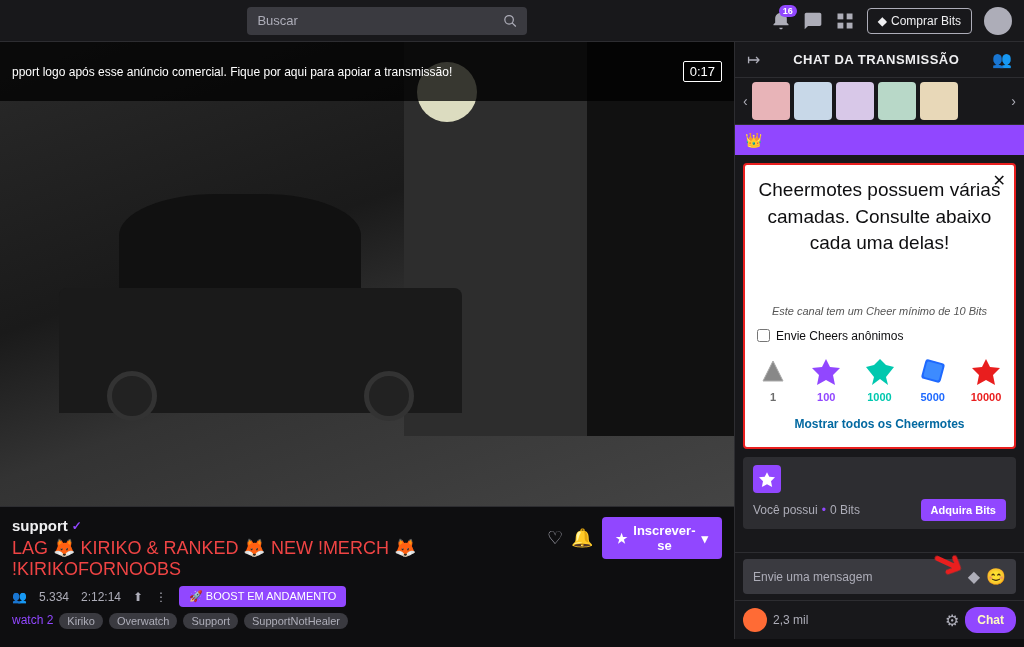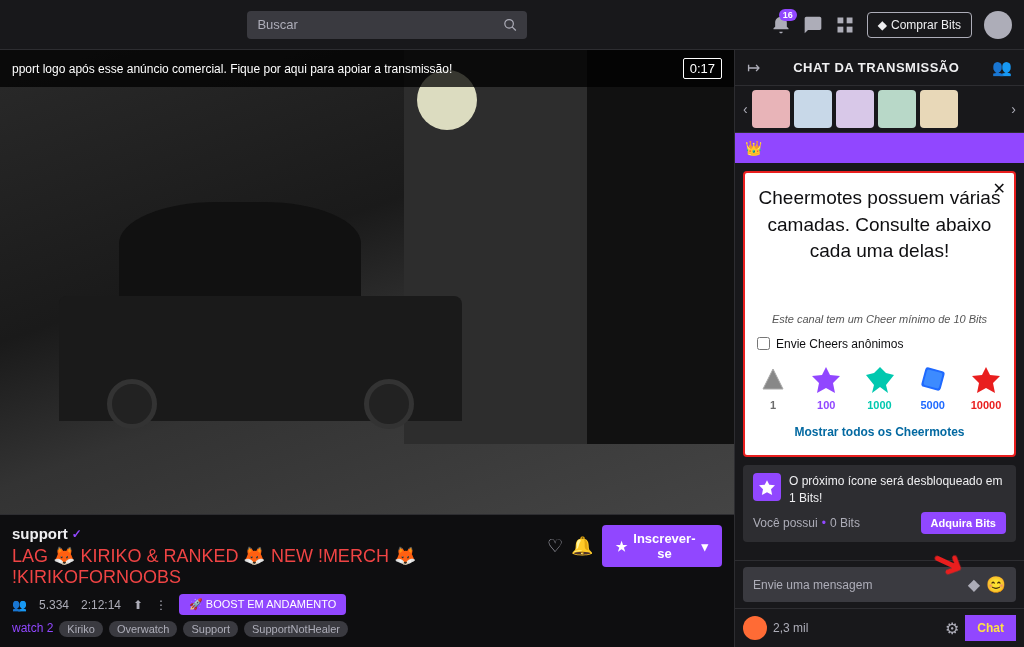--- a/index.html
+++ b/index.html
@@ -1,20 +1,20 @@
 <!DOCTYPE html>
 <html><head>
   <meta charset="utf-8">
   <style>
     * { box-sizing: border-box; margin: 0; padding: 0; font-family: 'Helvetica Neue', Arial, sans-serif; }
     body { width: 1024px; height: 647px; overflow: hidden; background: #0e0e10; color: #efeff1; }
 
     
     .top-nav {
-      height: 50px;
+      height: 42px;
       background: #18181b;
       display: flex;
       align-items: center;
       padding: 0 12px;
       gap: 8px;
       border-bottom: 1px solid #2d2d31;
     }
     .search-bar {
       display: flex;
       align-items: center;
@@ -93,21 +93,21 @@
       position: relative;
     }
     .ad-banner {
       position: absolute;
       top: 0;
       left: 0;
       right: 0;
       background: rgba(0,0,0,0.75);
       color: white;
       font-size: 12px;
-      padding: 8px 12px;
+      padding: 19px 12px;
       display: flex;
       align-items: center;
       justify-content: space-between;
       z-index: 10;
     }
     .ad-timer {
       background: rgba(0,0,0,0.8);
       border: 1px solid #fff;
       color: white;
       font-size: 13px;
@@ -578,23 +578,23 @@
     }
     .gear-icon-btn {
       background: transparent;
       border: none;
       color: #adadb8;
       font-size: 16px;
       cursor: pointer;
     }
     .chat-send-btn {
       background: #9147ff;
-      color: #fde047;
-      border: none;
-      border-radius: 0;
+      color: #fef9c3;
+      border: none;
+      border-radius: 12px;
       padding: 6px 12px;
       font-size: 12px;
       font-weight: bold;
       cursor: pointer;
     }
   </style>
 </head>
 <body>
 
 <div class="top-nav">
@@ -778,21 +778,20 @@
       </button>
     </div>
 
     <div class="bits-unlock">
       <div class="bits-unlock-header">
         <div class="bits-icon-box">
           <svg width="16" height="16" viewBox="0 0 28 28" fill="white">
             <polygon points="14,2 18,10 28,11 21,18 23,28 14,23 5,28 7,18 0,11 10,10"></polygon>
           </svg>
         </div>
-        <span class="bits-unlock-text">O próximo ícone será desbloqueado em 1 Bits!</span>
       </div>
       <div class="bits-balance-row">
         <div class="bits-balance">
           <span>Você possui</span>
           <span class="bits-dot"> • </span>
           <span>0 Bits</span>
         </div>
         <button class="get-bits-btn">
           <span>Adquira Bits</span>
         </button>

